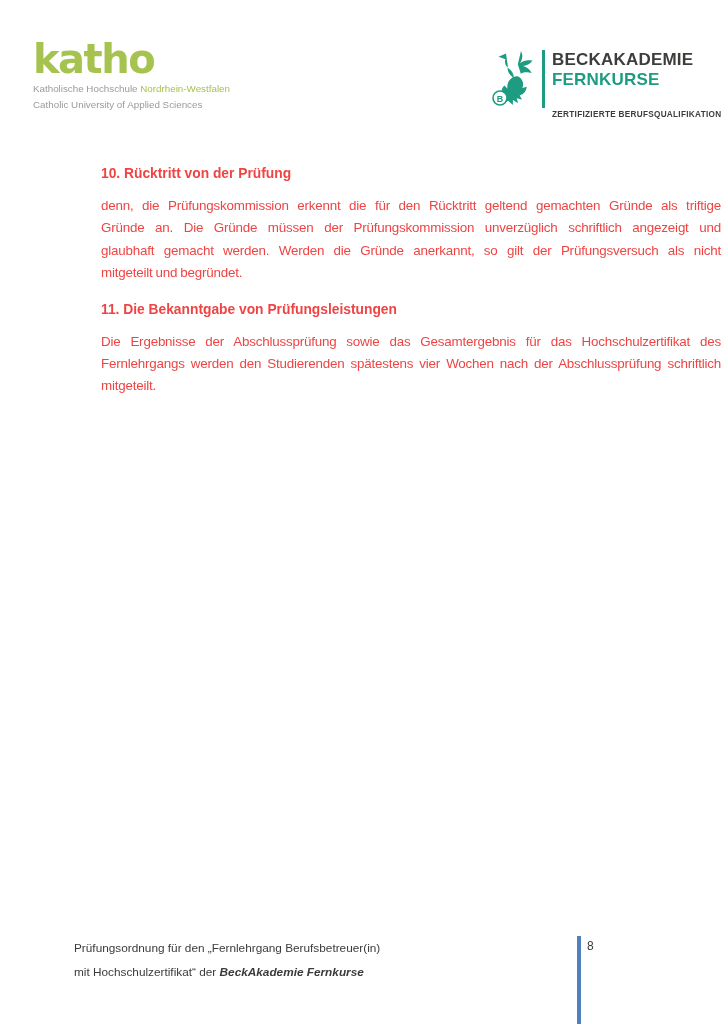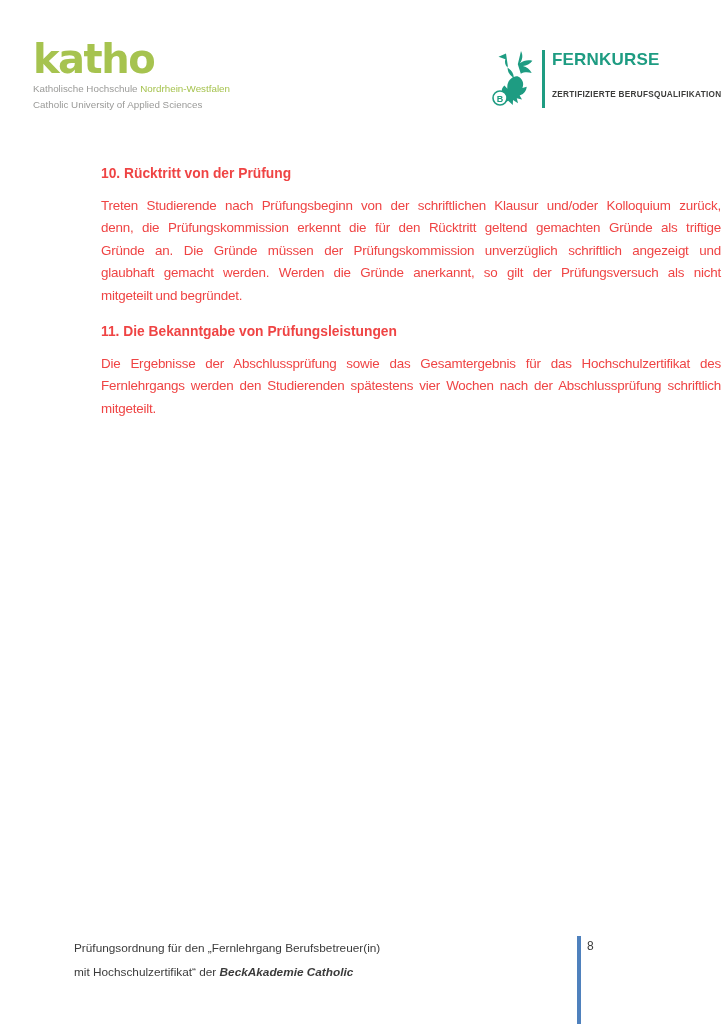--- a/index.html
+++ b/index.html
@@ -65,45 +65,45 @@
     <svg width="44" height="58" viewBox="0 0 44 58">
       <g fill="#1e9c82">
         <path d="M29 1c2.2 4.5 1.6 8.8-1.2 12.2 3.8-2.8 8-3.6 12.6-2.5-2.6 3.2-5.6 5-9.4 5.4 3.9 1 6.8 3.3 8.7 7-4.2-1.2-7.8-1-10.9.7l-3-9.5z"></path>
         <path d="M14 3.5 6.5 6.8l6.9 2.4c-1.2 3.8.2 7 3.3 9.2 3.1 2.2 4.8 5 5.1 8.6 2.4-1.2 4.6-.8 6.6 1 2.8 2.7 3.5 6.3 2 10l4.3-1.2c-.3 4.3-3 7.5-7 8.6l2.3 4.2-5.2-1.4 1.2 5-5-3.2-.2 5-4.6-4.2c-2.8 2-5.7 2.3-8.8 1.2l3.8-3c-3-.7-5-2.6-5.6-5.6l5.2.8c-1.8-3-1.2-6.4 1.6-8.8l3 3.4c-.6-5 1.2-9 5.4-11.6-4-2.8-5.8-6.6-5-11.4z"></path>
       </g>
       <circle cx="8" cy="48" r="7" fill="#ffffff" stroke="#1e9c82" stroke-width="1.6"></circle>
       <text x="8" y="51.5" text-anchor="middle" font-size="9" font-weight="bold" fill="#1e9c82">B</text>
     </svg>
     <div class="beck-bar"></div>
     <div class="beck-text">
+      <div class="beck-title">BECKAKADEMIE</div>
       <div class="beck-subtitle">FERNKURSE</div>
       <div class="beck-tagline">ZERTIFIZIERTE BERUFSQUALIFIKATION</div>
     </div>
   </div>
 
   <div class="doc-main">
 
     <div class="sec-heading">10. Rücktritt von der Prüfung</div>
     <div class="para">
-      <div class="pline">Treten Studierende nach Prüfungsbeginn von der schriftlichen Klausur und/oder Kolloquium zurück,</div>
       <div class="pline">denn, die Prüfungskommission erkennt die für den Rücktritt geltend gemachten Gründe als triftige</div>
       <div class="pline">Gründe an. Die Gründe müssen der Prüfungskommission unverzüglich schriftlich angezeigt und</div>
       <div class="pline">glaubhaft gemacht werden. Werden die Gründe anerkannt, so gilt der Prüfungsversuch als nicht</div>
       <div class="pline lastline">mitgeteilt und begründet.</div>
     </div>
 
     <div class="sec-heading second">11. Die Bekanntgabe von Prüfungsleistungen</div>
     <div class="para">
       <div class="pline">Die Ergebnisse der Abschlussprüfung sowie das Gesamtergebnis für das Hochschulzertifikat des</div>
       <div class="pline">Fernlehrgangs werden den Studierenden spätestens vier Wochen nach der Abschlussprüfung schriftlich</div>
       <div class="pline lastline">mitgeteilt.</div>
     </div>
 
   </div>
 
   <div class="footer-text">
     <div>Prüfungsordnung für den „Fernlehrgang Berufsbetreuer(in)</div>
-    <div><span>mit Hochschulzertifikat“ der </span><span class="footer-name">BeckAkademie Catholic</span></div>
+    <div><span>mit Hochschulzertifikat“ der </span><span class="footer-name">BeckAkademie Fernkurse</span></div>
   </div>
   <div class="page-bar"></div>
   <div class="page-number">8</div>
 
 </div>
 
 </body></html>

